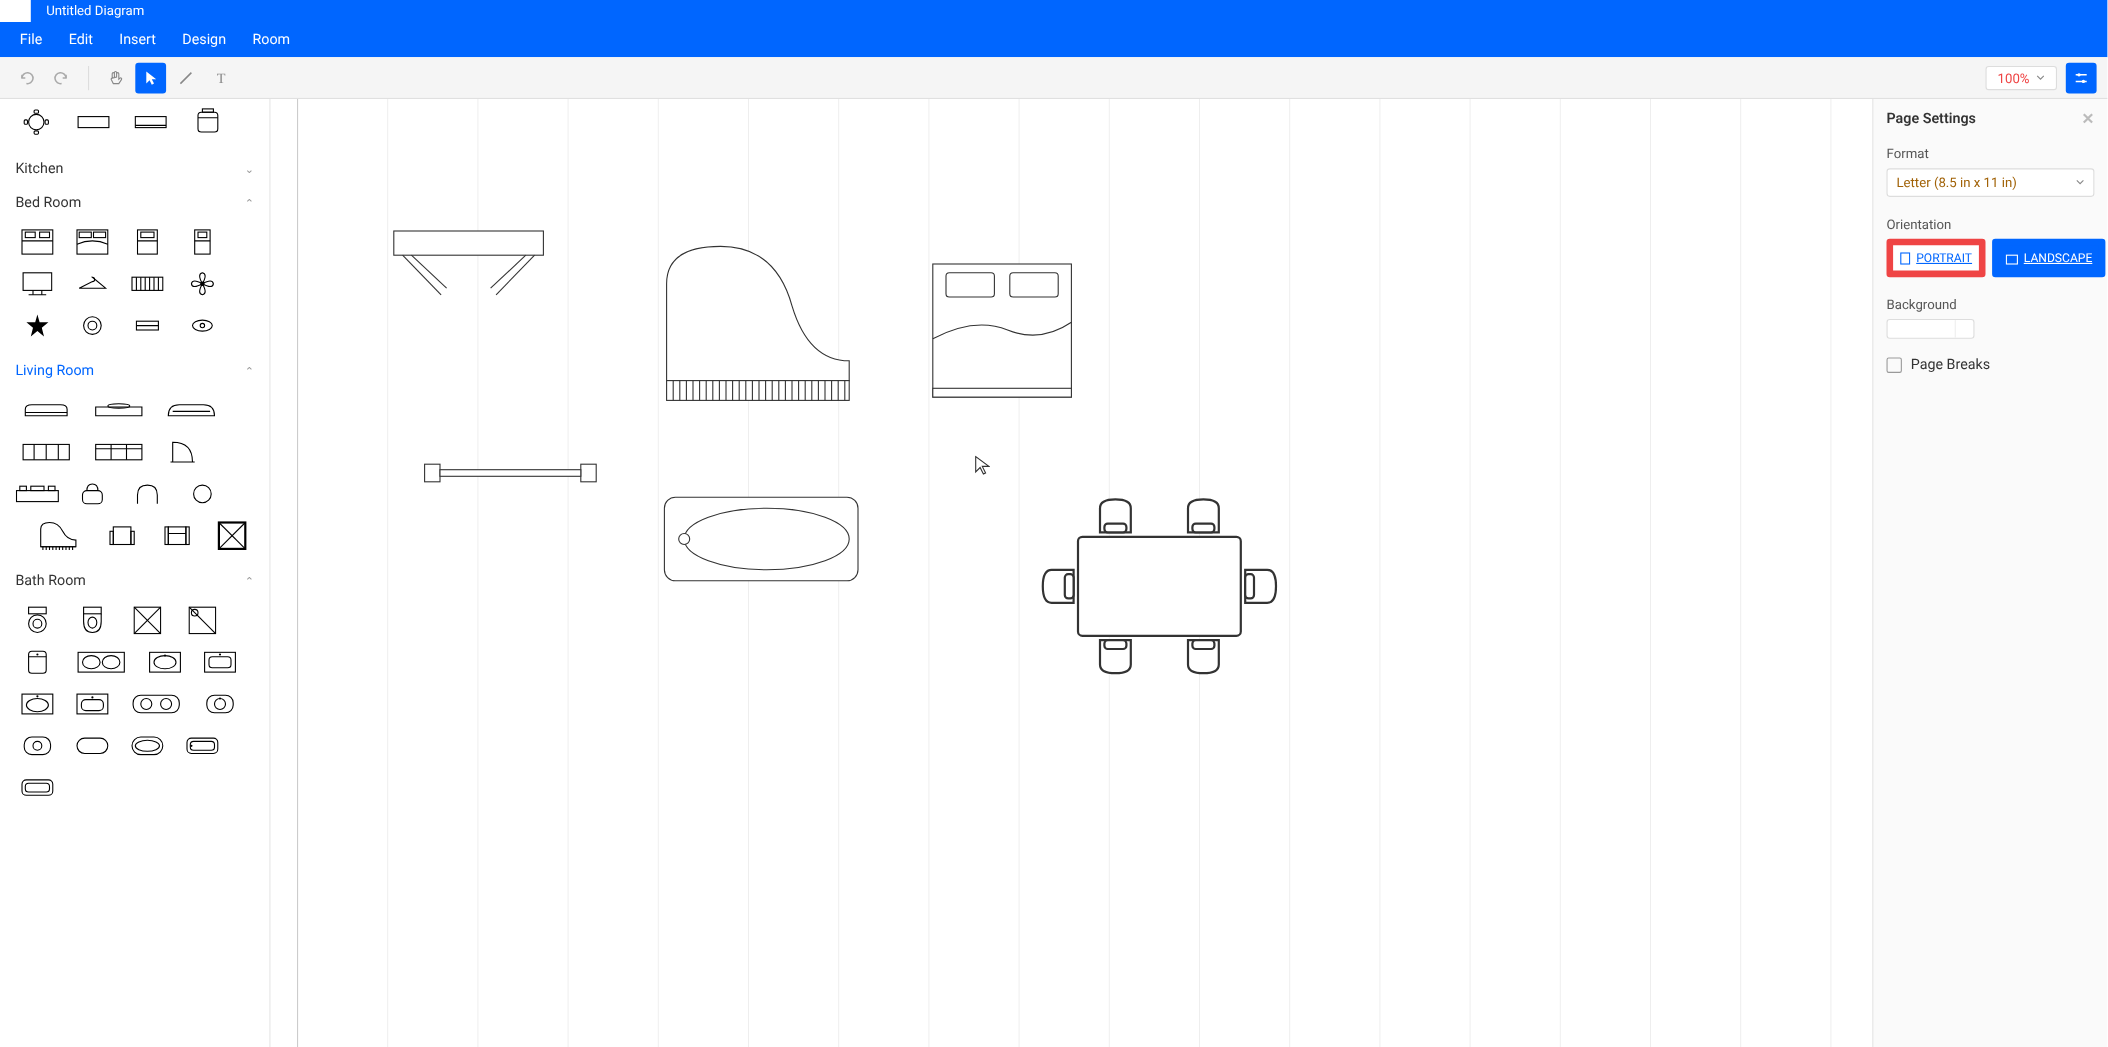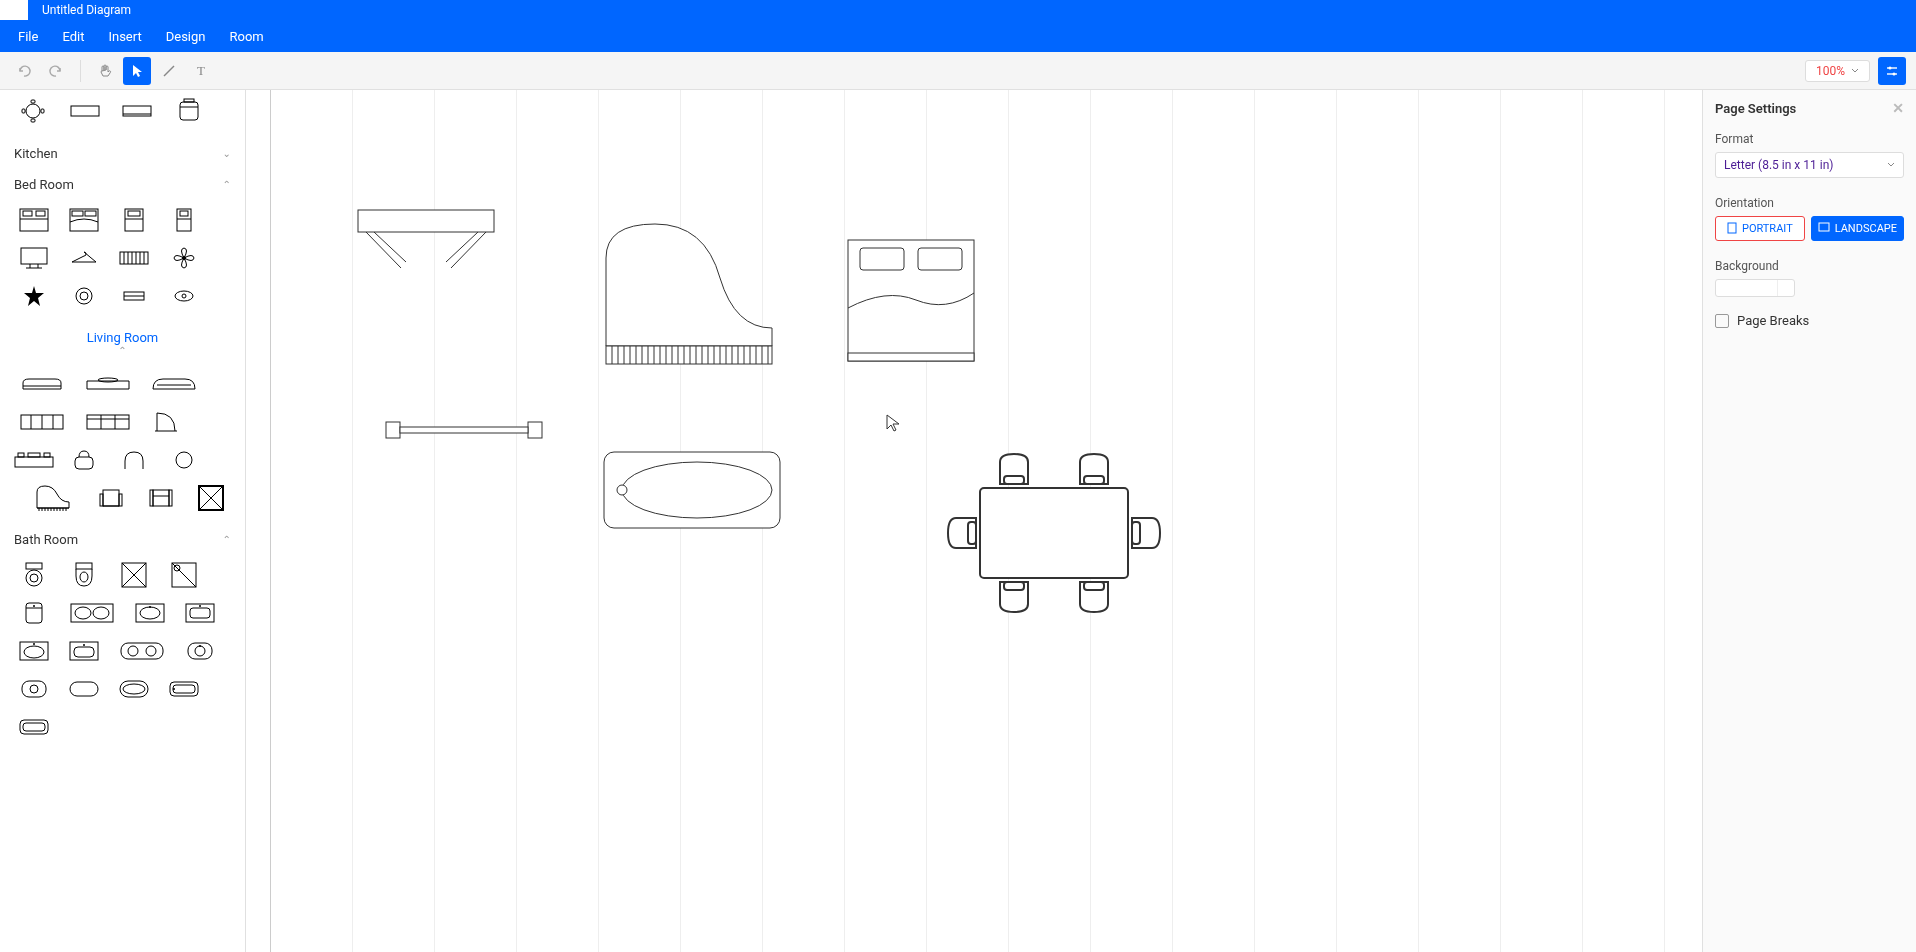--- a/index.html
+++ b/index.html
@@ -31,44 +31,44 @@
   .shape-sidebar { width: 246px; border-right: 1px solid #e0e0e0; background: #fff; position: relative; overflow: hidden; }
   .shape-scroll { height: 100%; overflow-y: auto; padding-bottom: 10px; }
   .shape-scroll::-webkit-scrollbar { width: 10px; }
   .shape-scroll::-webkit-scrollbar-thumb { background: #ccc; border-radius: 5px; }
   .shape-scroll::-webkit-scrollbar-track { background: #f0f0f0; }
 
   .top-shapes { display: flex; gap: 14px; padding: 6px 14px 12px; }
   .mini-shape { width: 38px; height: 30px; display: flex; align-items: center; justify-content: center; }
 
   .cat-header { display: flex; align-items: center; justify-content: space-between; padding: 8px 14px; font-size: 13px; cursor: pointer; color: #333; }
-  .cat-header.active { color: #0066ff; flex-direction: column; }
+  .cat-header.active { color: #0066ff; }
   .cat-chevron { color: #999; font-size: 10px; }
 
   .shape-grid { display: flex; flex-wrap: wrap; gap: 10px 10px; padding: 6px 14px 12px; }
   .shape-cell { width: 40px; height: 28px; display: flex; align-items: center; justify-content: center; cursor: grab; }
   .shape-cell.wide { width: 56px; }
 
   
   .canvas-wrap { flex: 1; position: relative; overflow: hidden; background: #fff; }
   .grid-bg { position: absolute; top: 0; right: 0; bottom: 0; left: 24px;
     background-image: linear-gradient(to right, #eee 1px, transparent 1px);
     background-size: 82px 100%; }
   .grid-bg::after { content: ""; position: absolute; left: 0; width: 1px; top: 0; bottom: 0; background: #ccc; }
   .canvas-shape { position: absolute; }
 
   
   .right-panel { width: 214px; border-left: 1px solid #e0e0e0; background: #fafafa; padding: 0; }
   .panel-header { display: flex; align-items: center; justify-content: space-between; padding: 10px 12px; font-size: 13px; font-weight: 600; }
   .panel-close { color: #bbb; font-size: 14px; cursor: pointer; }
   .panel-section { padding: 6px 12px 12px; }
   .panel-label { font-size: 12px; color: #555; margin-bottom: 6px; }
-  .panel-select { width: 100%; border: 1px solid #ddd; background: #fff; padding: 5px 8px; font-size: 12px; border-radius: 3px; display: flex; justify-content: space-between; align-items: center; color: #4c1d95; }
+  .panel-select { width: 100%; border: 1px solid #ddd; background: #fff; padding: 5px 8px; font-size: 12px; border-radius: 3px; display: flex; justify-content: space-between; align-items: center; color: #a16207; }
   .orient-row { display: flex; gap: 6px; margin-top: 6px; }
-  .orient-btn { flex: 1; border: 1px solid #ef4444; background: #fff; padding: 5px 6px; font-size: 11px; display: flex; align-items: flex-start; justify-content: center; gap: 5px; color: #0066ff; border-radius: 3px; cursor: pointer; }
+  .orient-btn { flex: 1; border: 6px solid #ef4444; background: #fff; padding: 5px 6px; font-size: 11px; display: flex; align-items: flex-end; justify-content: center; gap: 5px; color: #0066ff; border-radius: 3px; cursor: pointer; text-decoration: underline; }
   .orient-btn.active { background: #0066ff; color: #fff; border-color: #0066ff; }
   .bg-swatch { width: 80px; height: 18px; border: 1px solid #ddd; background: #fff; display: flex; align-items: center; border-radius: 3px; }
   .bg-swatch::after { content: ""; margin-left: auto; width: 16px; height: 100%; border-left: 1px solid #eee; display: flex; align-items: center; justify-content: center; }
   .check-row { display: flex; align-items: center; gap: 8px; margin-top: 16px; }
   .check-box { width: 14px; height: 14px; border: 1.5px solid #999; border-radius: 2px; }
 
   svg { display: block; }
 </style>
 </head>
 <body>

